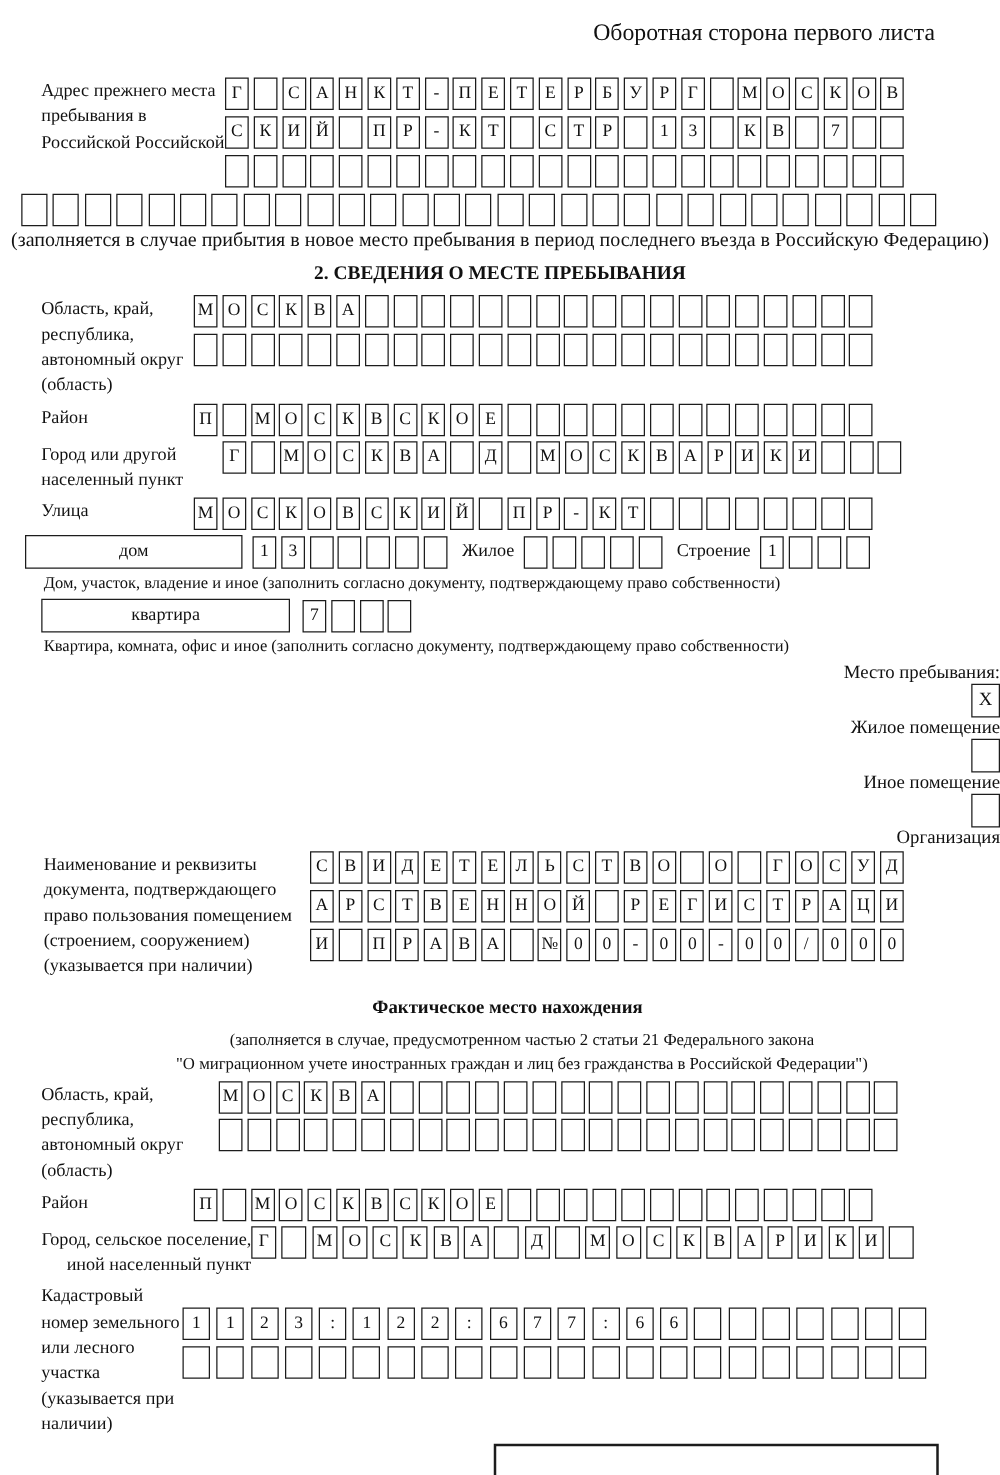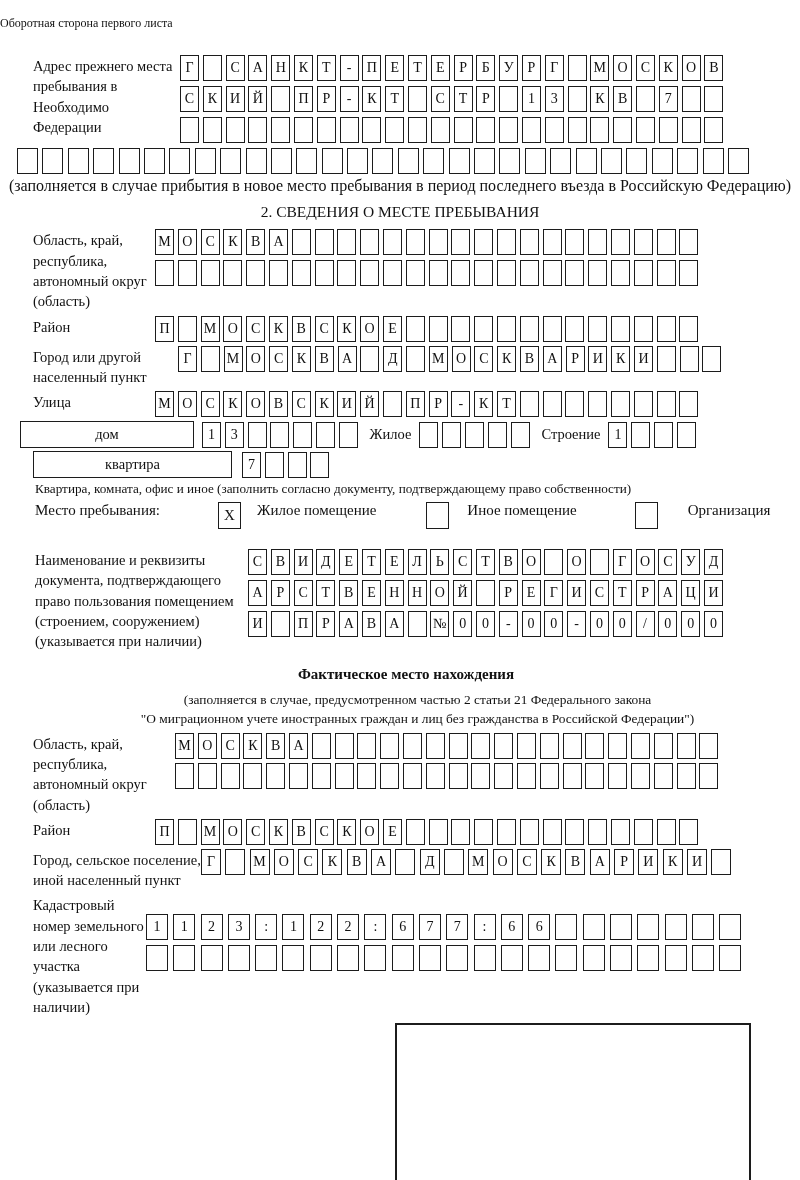--- a/index.html
+++ b/index.html
@@ -1,61 +1,61 @@
 <!DOCTYPE html>
 <html><head>
 <meta charset="utf-8">
 <style>
   html,body{margin:0;padding:0;background:#fff;}
   body{width:800px;height:1180px;overflow:hidden;
        font-family:"Liberation Serif","DejaVu Serif",serif;color:#111;}
   .page{width:800px;height:1180px;position:relative;}
-  .side-note{padding:16px 52px 0 0;font-size:12px;}
+  .side-note{padding:16px 52px 0 0;text-align:right;font-size:19px;}
   
   .cells{display:flex;}
   .cell{display:inline-block;width:17px;height:24px;border:1.6px solid #1c1c1c;
         margin-right:3.8px;text-align:center;font-size:14px;line-height:24px;
         font-family:"Liberation Serif",serif;background:#fff;flex:0 0 auto;}
   .boxrow{margin-bottom:4.8px;}
   .cells-full .cell{width:19px;margin-right:4.4px;}
   .cells-wide .cell{width:20px;margin-right:5.3px;}
   .cells-md .cell{width:18px;margin-right:4.3px;}
   .frow{display:flex;align-items:flex-start;margin:0 0 4px 33px;}
   .rlabel{font-size:14.5px;line-height:1.4;flex:0 0 auto;padding-top:1px;}
-  .w122{width:122px;}.w145{width:145px;}.w142{width:142px;}.w168{width:168px;}
+  .w122{width:122px;}.w145{width:145px;}.w142{width:142px;}.w168{width:168px;text-align:right;}
   .w113{width:113px;}.w213{width:213px;}
   .s1{display:flex;margin:24px 0 0 33px;}
   .s1 .rlabel{width:147px;}
   .fullrow{margin:1px 0 3px 17px;}
   .center-note{text-align:center;font-size:16px;margin:1px 0 2px 0;}
-  .h-bold{text-align:center;font-weight:normal;font-size:15.5px;margin:8px 0 8px 0;}
+  .h-bold{text-align:center;font-weight:bold;font-size:15.5px;margin:8px 0 8px 0;}
   .labelbox{border:1.7px solid #1c1c1c;height:25px;line-height:25px;
             text-align:center;font-size:14.5px;flex:0 0 auto;background:#fff;}
   .domrow{display:flex;align-items:center;margin:1px 0 3px 20px;}
   .inline-lbl{font-size:14.5px;margin:0 8px;flex:0 0 auto;}
   .cap{font-size:13.2px;margin:2px 0 5px 35px;}
-  .cbrow{display:flex;align-items:flex-start;margin:3px 0 20px 35px;font-size:15px;}
+  .cbrow{display:flex;align-items:flex-end;margin:3px 0 2px 35px;font-size:15px;flex-direction:column;}
   .checkbox{display:inline-block;width:21px;height:25px;border:1.7px solid #1c1c1c;
             text-align:center;font-size:15px;line-height:25px;flex:0 0 auto;}
   .choose-note{font-size:13.4px;margin:1px 0 7px 178px;}
   .doc{display:flex;margin:2px 0 0 35px;}
   .h3{ text-align:center;font-weight:bold;font-size:15px;margin:14px 0 9px 0;padding-left:12px;}
   .fm-note{text-align:center;font-size:13.4px;margin:0 0 3px 0;padding-left:35px;}
   .stamp{border:2px solid #1c1c1c;width:352px;height:172px;margin:6px 0 0 395px;}
   .mt20{margin-top:20px;}
 </style>
 </head>
 <body>
 
 <div class="page">
 
   <div class="side-note">Оборотная сторона первого листа</div>
 
   <div class="s1">
-    <div class="rlabel">Адрес прежнего места пребывания в Необходимо Федерации</div>
+    <div class="rlabel">Адрес прежнего места пребывания в Российской Российской</div>
     <div>
       <div class="cells boxrow">
           <span class="cell">Г</span>
           <span class="cell"></span>
           <span class="cell">С</span>
           <span class="cell">А</span>
           <span class="cell">Н</span>
           <span class="cell">К</span>
           <span class="cell">Т</span>
           <span class="cell">-</span>
@@ -333,20 +333,21 @@
         <span class="cell"></span>
       </div>
     <div class="inline-lbl">Строение</div>
     <div class="cells">
         <span class="cell">1</span>
         <span class="cell"></span>
         <span class="cell"></span>
         <span class="cell"></span>
       </div>
   </div>
+  <div class="cap">Дом, участок, владение и иное (заполнить согласно документу, подтверждающему право собственности)</div>
 
   <div class="domrow" style="margin-left:33px;">
     <div class="labelbox" style="width:197px;">квартира</div>
     <div class="cells" style="margin-left:10px;">
         <span class="cell">7</span>
         <span class="cell"></span>
         <span class="cell"></span>
         <span class="cell"></span>
       </div>
   </div>

